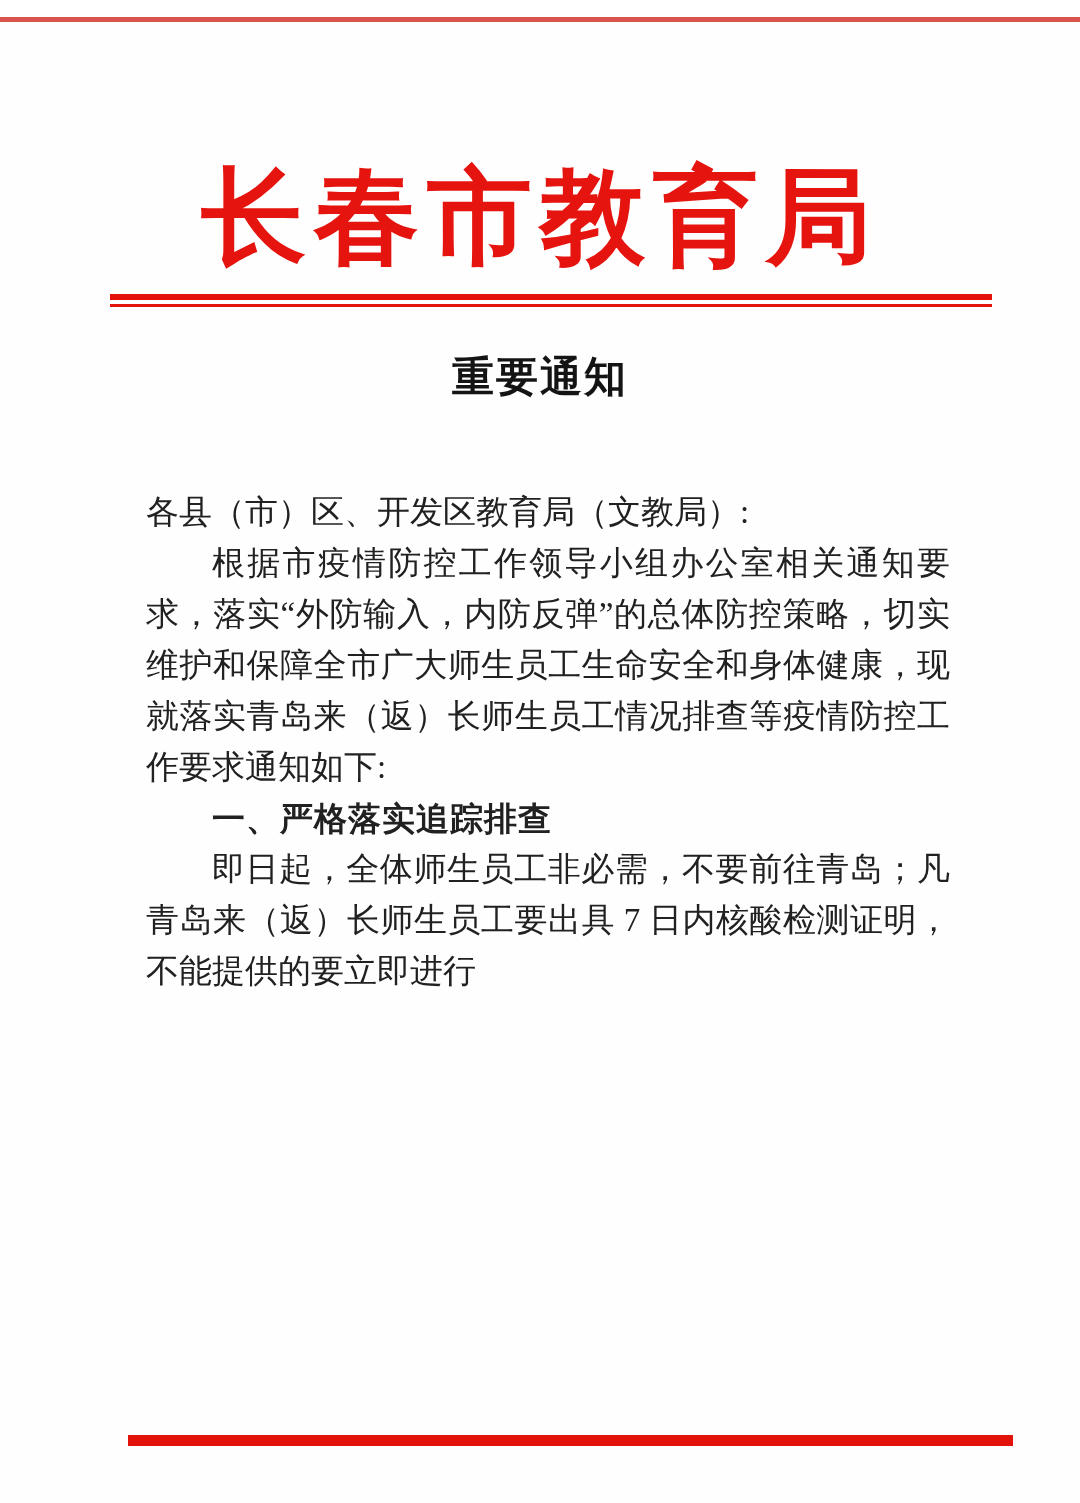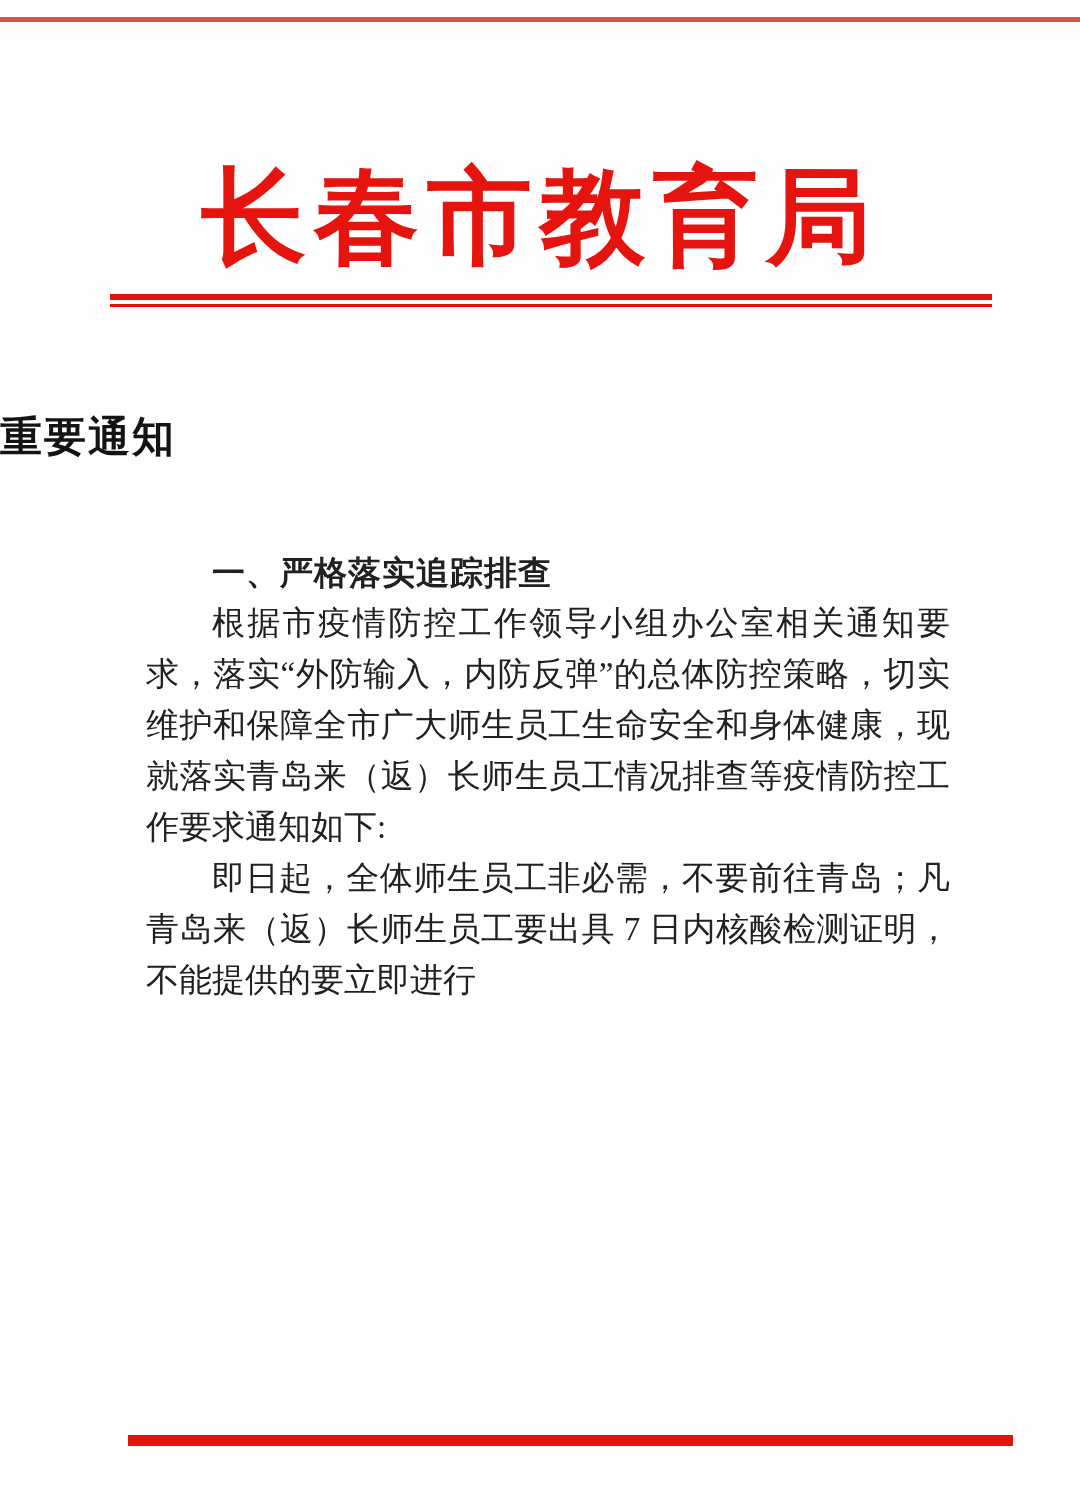--- a/index.html
+++ b/index.html
@@ -28,21 +28,22 @@
     white-space:nowrap;
   }
   .rule-double{
     margin:24px 88px 0 110px;
     height:4px;
     border-top:6px solid #e3120b;
     border-bottom:3px solid #e3120b;
   }
   .notice-title{
     margin:0;
-    padding-top:102px;
+    padding-top:42px;
+    text-align:center;
     font-size:42px;
     font-weight:700;
     letter-spacing:2px;
     color:#141414;
   }
   .doc-body{
     margin:82px 130px 0 146px;
     font-size:33px;
     line-height:51px;
     color:#212121;
@@ -69,22 +70,23 @@
 
   <div class="top-strip"></div>
 
   <h1 class="agency">长春市教育局</h1>
 
   <div class="rule-double"></div>
 
   <h2 class="notice-title">重要通知</h2>
 
   <div class="doc-body">
+    <p class="salutation">各县（市）区、开发区教育局（文教局）:</p>
     <div>
+        <p class="para">根据市疫情防控工作领导小组办公室相关通知要求，落实“外防输入，内防反弹”的总体防控策略，切实维护和保障全市广大师生员工生命安全和身体健康，现就落实青岛来（返）长师生员工情况排查等疫情防控工作要求通知如下:</p>
         <p class="para heading">一、严格落实追踪排查</p>
-        <p class="para">根据市疫情防控工作领导小组办公室相关通知要求，落实“外防输入，内防反弹”的总体防控策略，切实维护和保障全市广大师生员工生命安全和身体健康，现就落实青岛来（返）长师生员工情况排查等疫情防控工作要求通知如下:</p>
         <p class="para">即日起，全体师生员工非必需，不要前往青岛；凡青岛来（返）长师生员工要出具 7 日内核酸检测证明，不能提供的要立即进行</p>
       </div>
   </div>
 
   <div class="bottom-rule"></div>
 
 </div>
 
 </body></html>

